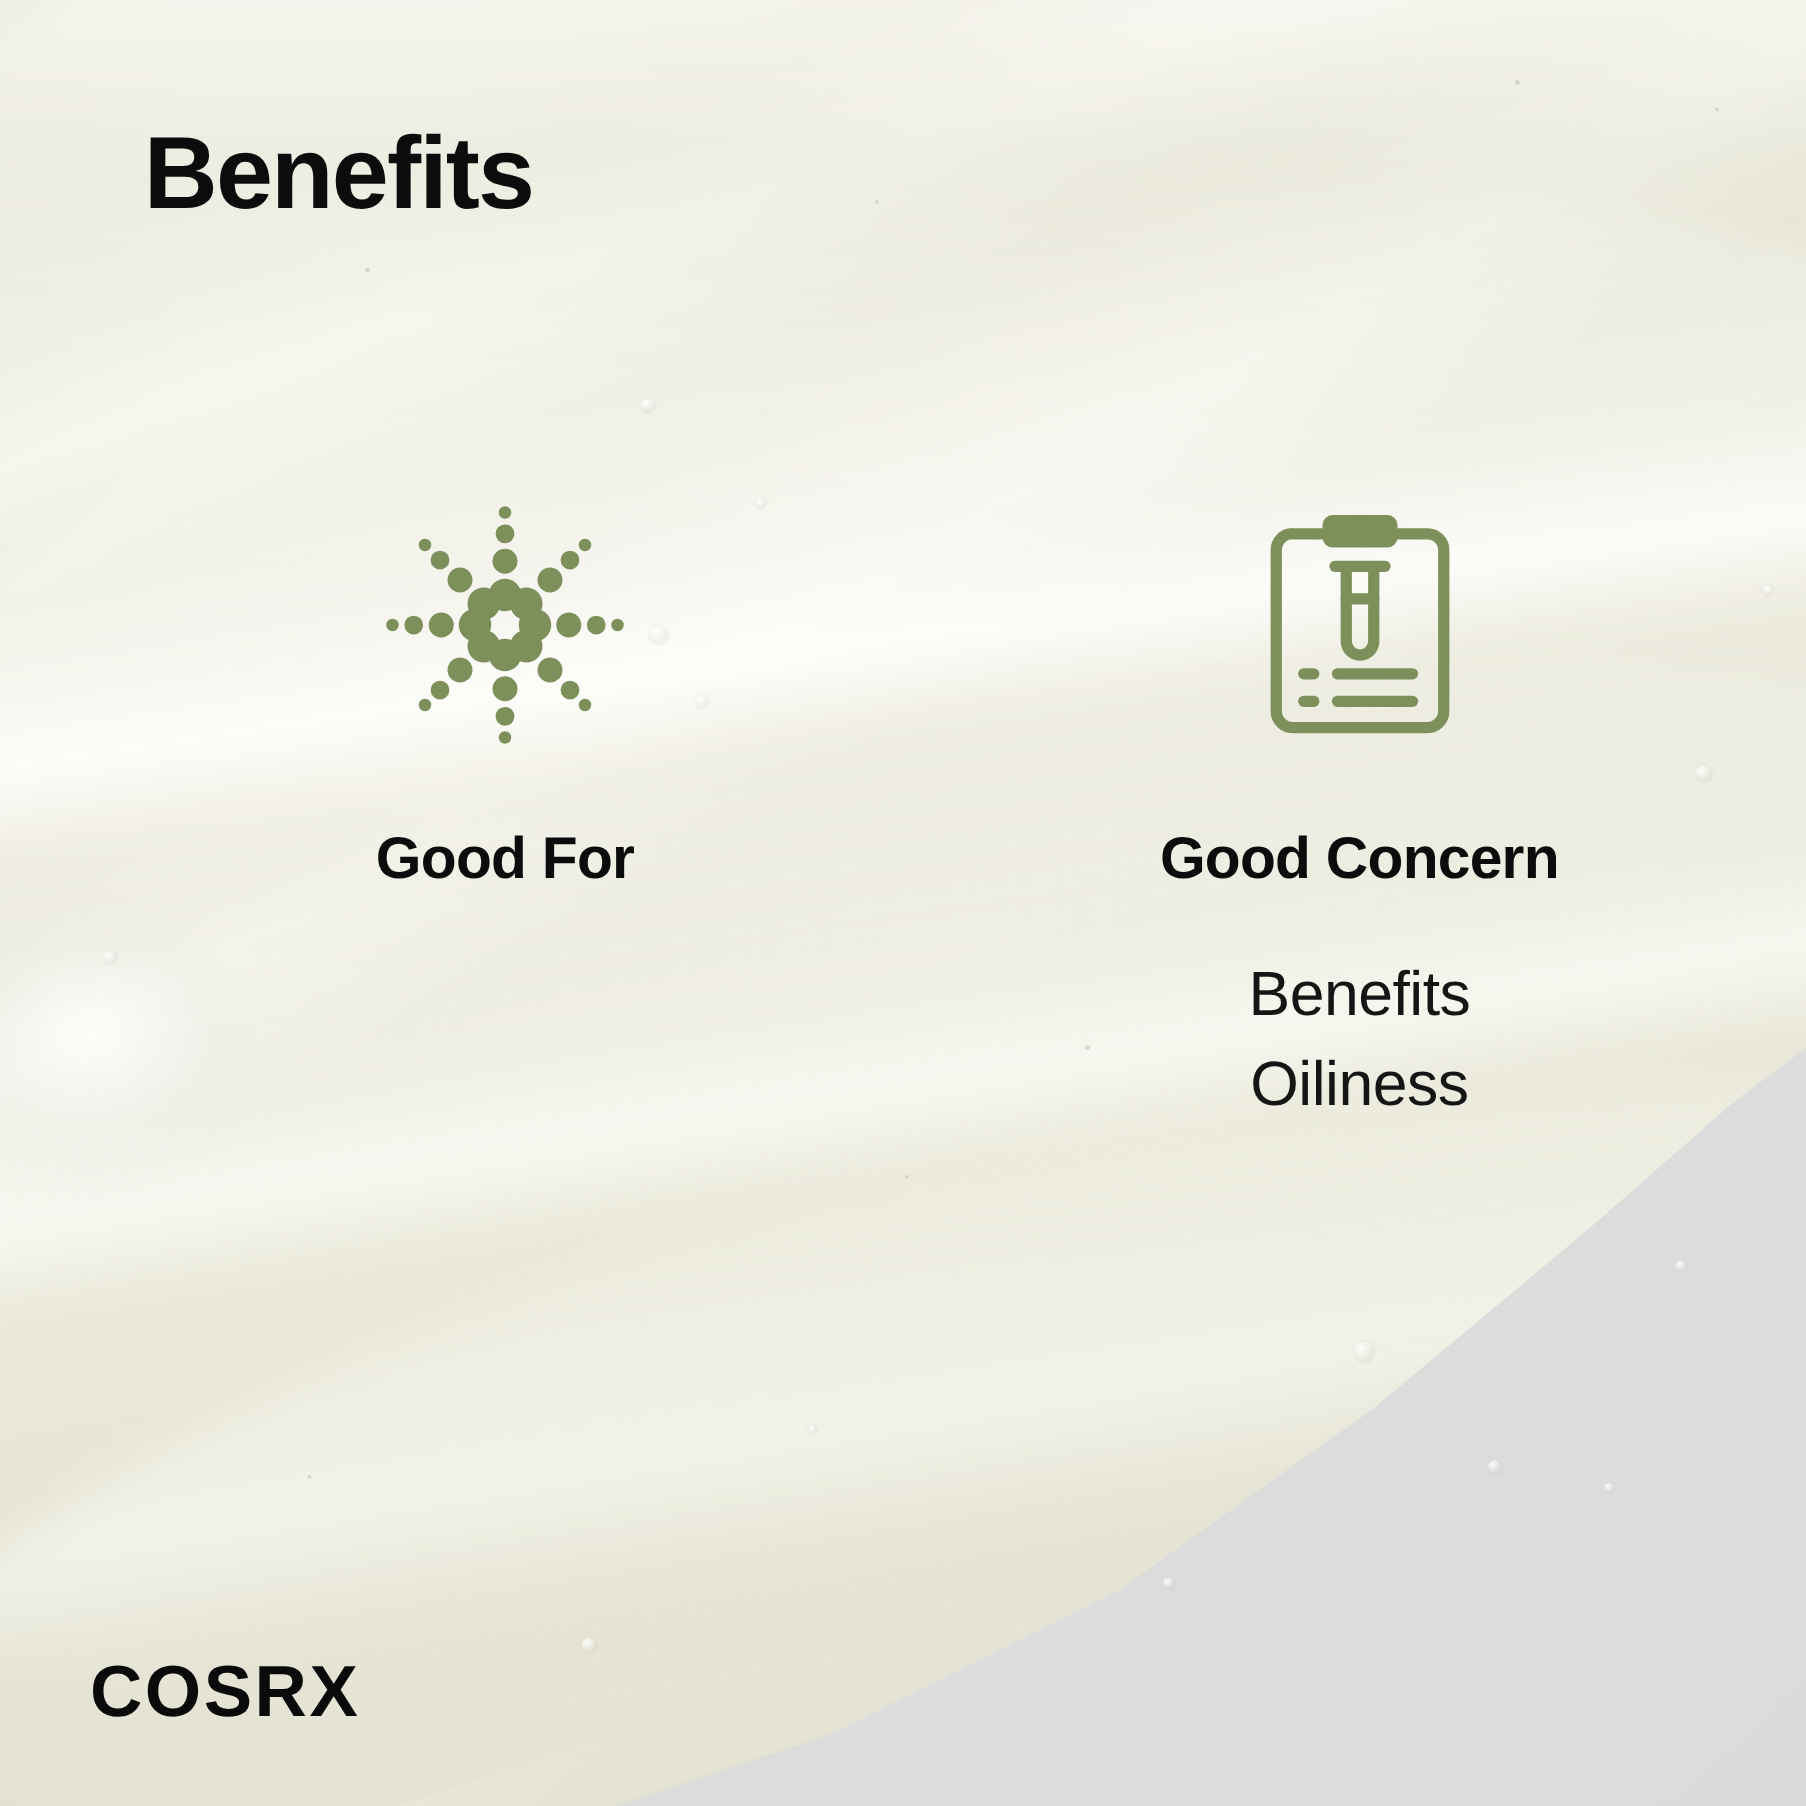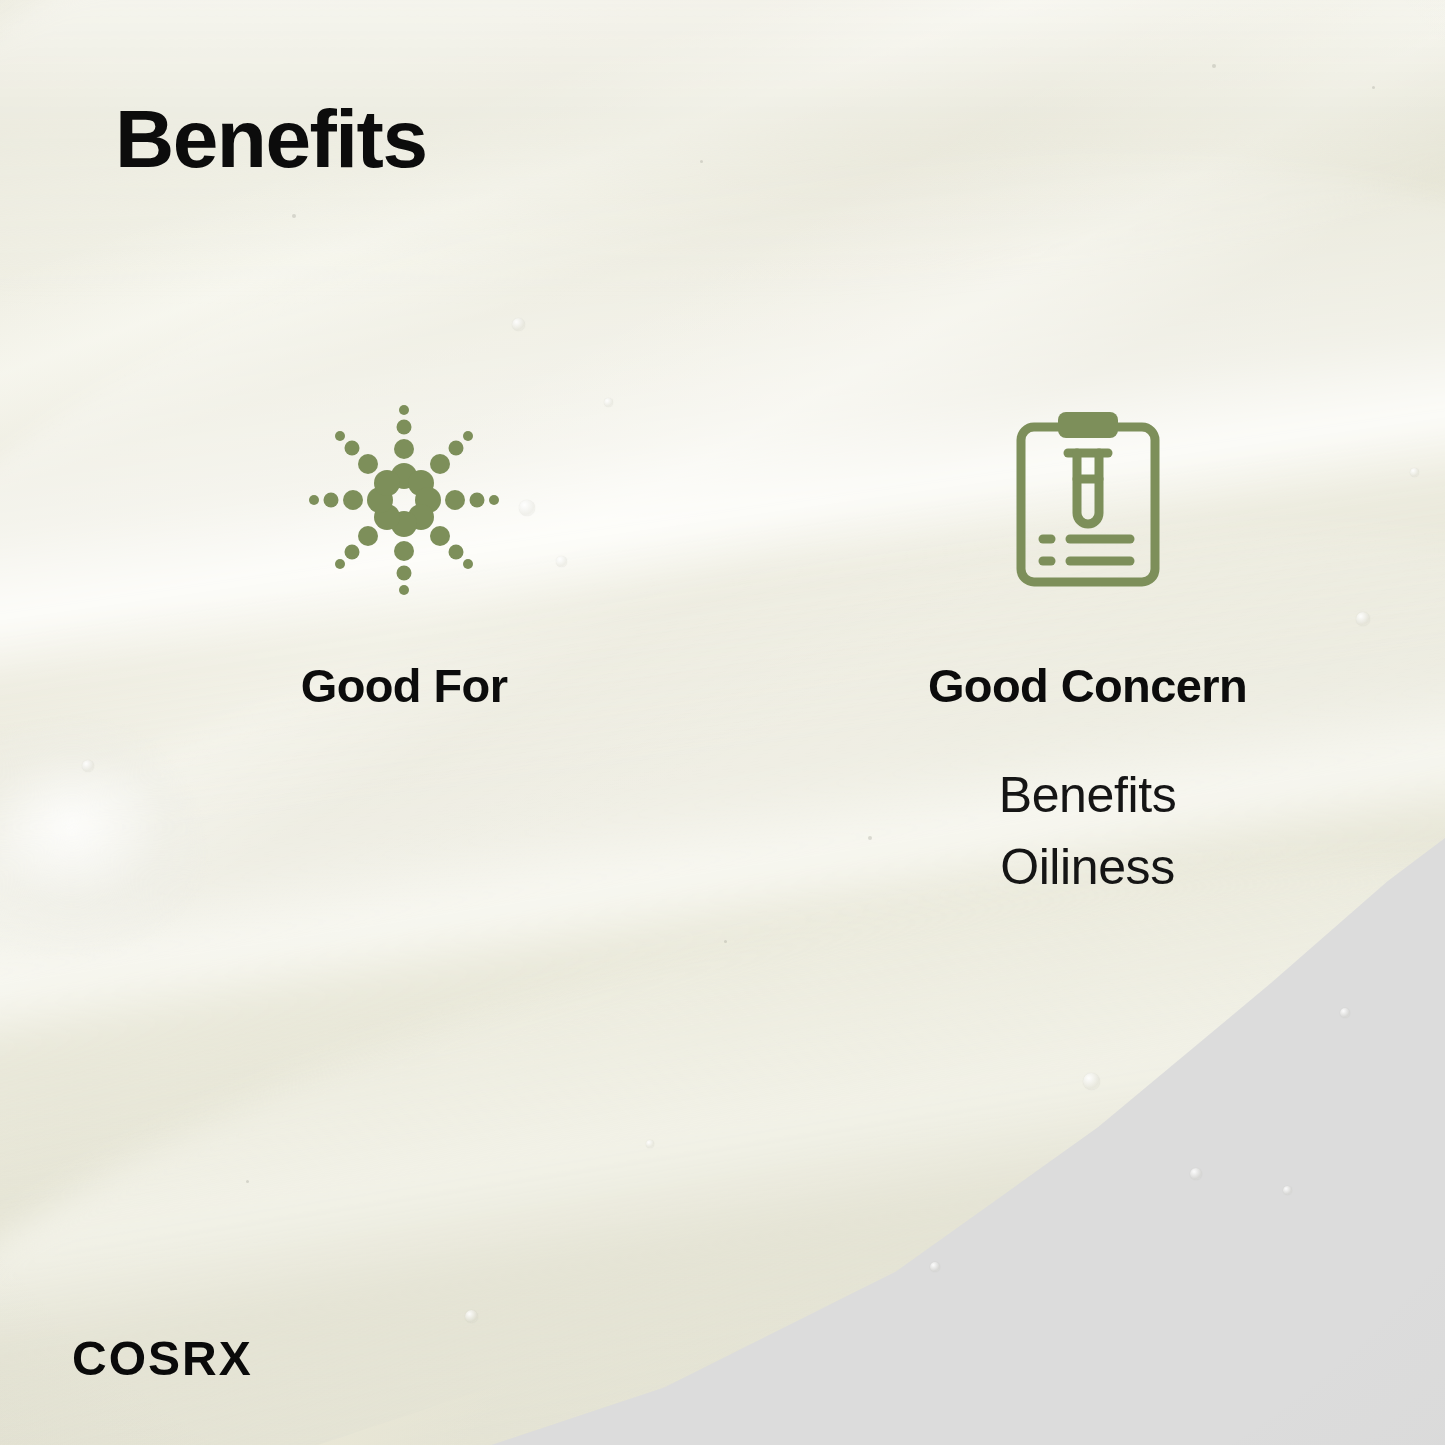--- a/index.html
+++ b/index.html
@@ -191,21 +191,21 @@
     font-weight:400;
     line-height:1.44;
     color:#151515;
     letter-spacing:-0.4px;
     white-space:nowrap;
   }
 
   .brand-logo {
     position:absolute;
     left:72px; bottom:62px;
-    font-size:48px;
+    font-size:58px;
     font-weight:700;
     letter-spacing:2px;
     color:#0a0a0a;
     line-height:1;
   }
 </style>
 </head>
 <body>
 
 <div id="page">

